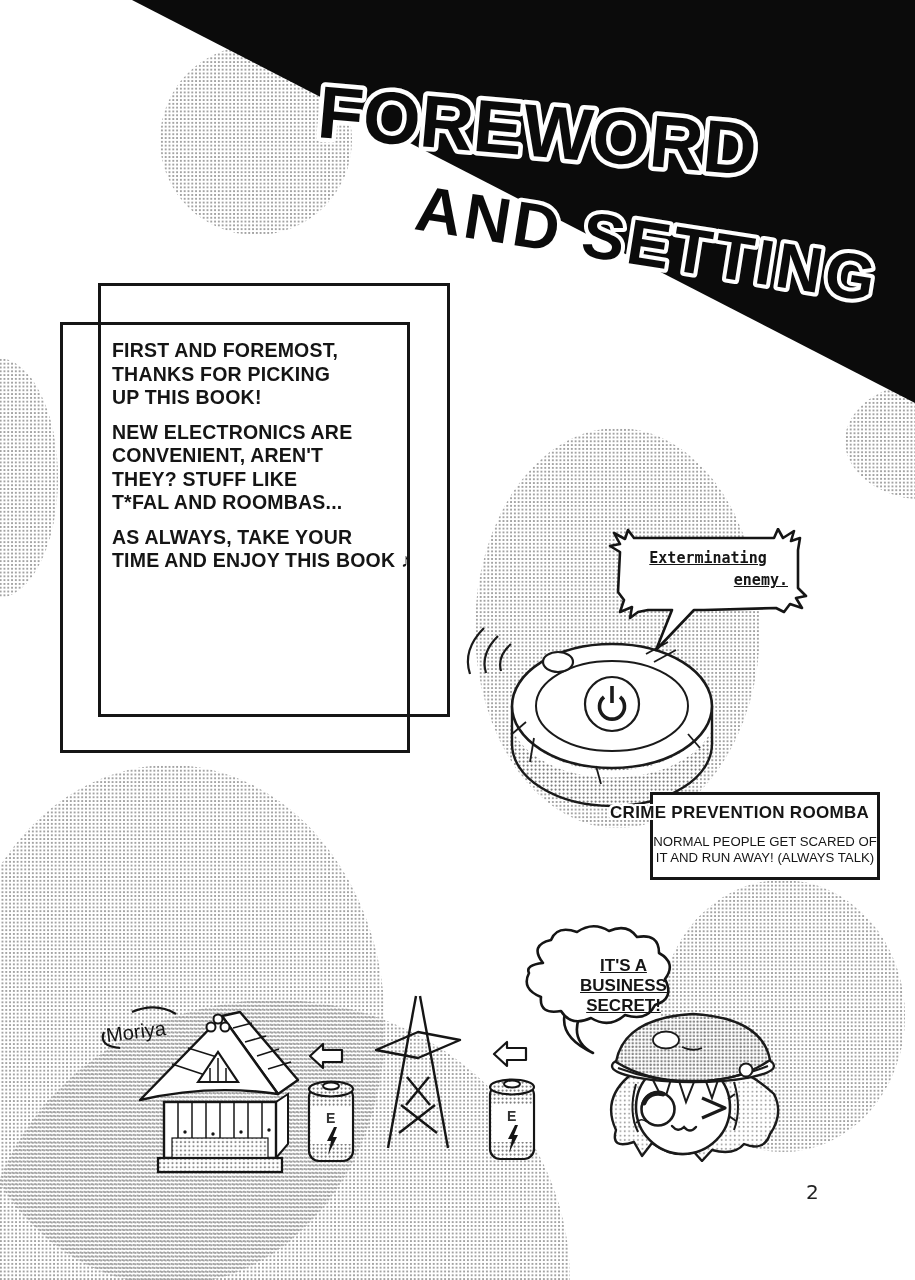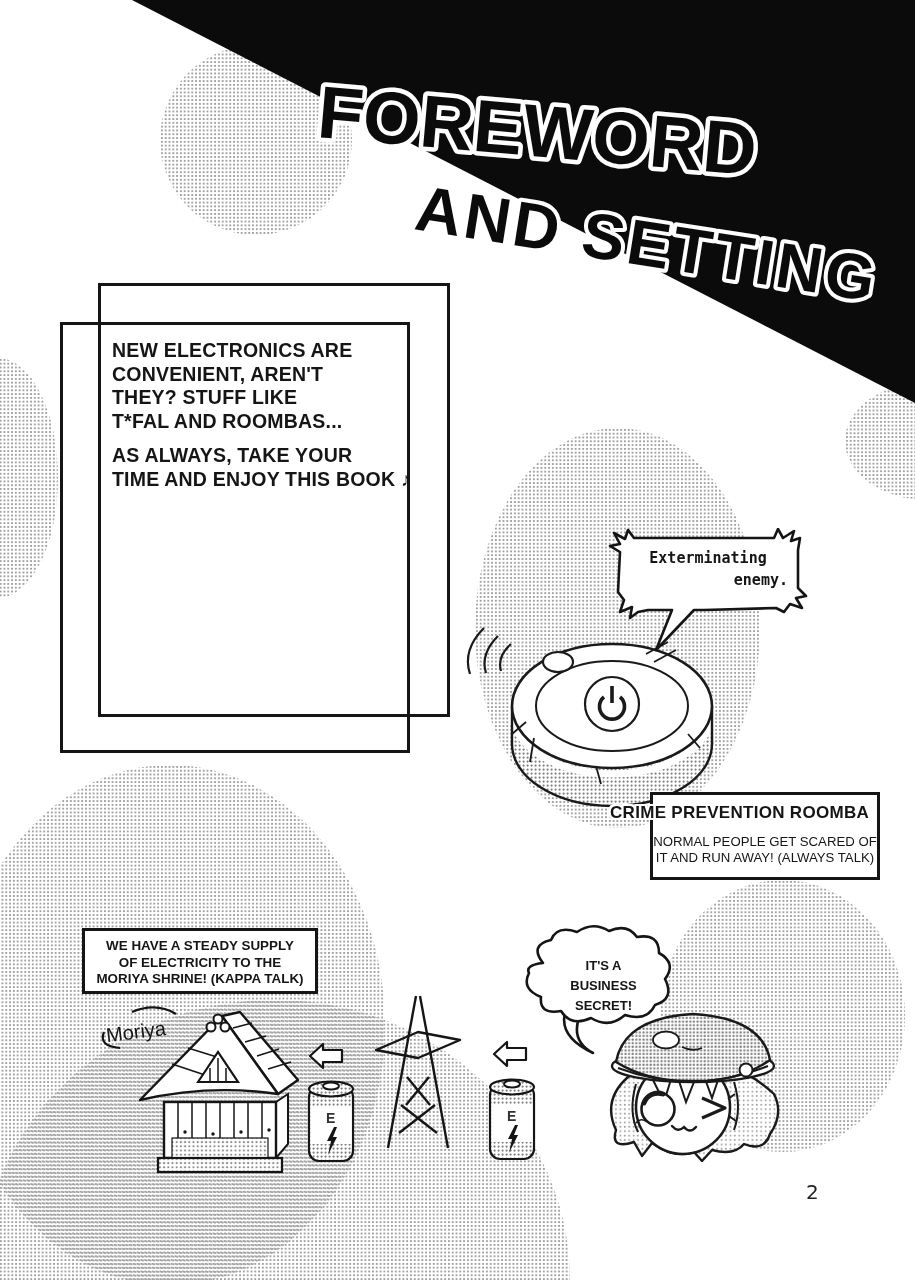--- a/index.html
+++ b/index.html
@@ -27,26 +27,26 @@
   .cbox-lines{font-weight:700;text-align:center;}
   .caption-title{position:absolute;left:610px;top:803px;z-index:8;white-space:nowrap;
                  font-weight:700;font-size:17px;letter-spacing:.3px;
                  text-shadow:-2px 0 #fff,2px 0 #fff,0 -2px #fff,0 2px #fff,
                              -2px -2px #fff,2px 2px #fff,-2px 2px #fff,2px -2px #fff;}
   .caption-sub{position:absolute;left:653px;top:834px;width:224px;z-index:8;
                font-weight:400;font-size:13.2px;line-height:16px;text-align:center;}
   .wehave{left:82px;top:928px;width:230px;height:60px;z-index:7;}
   .wehave-lines{padding-top:7px;font-size:13.4px;line-height:16.5px;}
   
-  .bubble-text{position:absolute;z-index:9;text-align:center;}
+  .bubble-text{position:absolute;z-index:9;text-align:center;text-decoration:underline;}
   .roomba-bubble-text{left:628px;top:547px;width:160px;
       font-family:"DejaVu Sans Mono","Liberation Mono",monospace;
       font-weight:600;font-size:15px;line-height:22px;}
-  .cloud-bubble-text{left:536px;top:956px;width:135px;
-      font-weight:700;font-size:13px;line-height:20px;text-align:center;}
+  .cloud-bubble-text{left:556px;top:956px;width:135px;
+      font-weight:700;font-size:17px;line-height:20px;text-align:center;}
   .svg-abs{position:absolute;}
   .pagenum{position:absolute;left:806px;top:1180px;font-size:20px;z-index:9;
            font-family:"DejaVu Sans","Liberation Sans",sans-serif;color:#222;}
   .moriya-text{font-family:"Liberation Sans",sans-serif;font-size:20px;fill:#151515;}
   .batt-e{font-family:"Liberation Sans",sans-serif;font-weight:700;font-size:14px;fill:#333;}
 </style>
 </head>
 <body>
 
 <div class="page">
@@ -61,20 +61,23 @@
 
   <div class="banner"></div>
   <svg class="title-svg" width="645" height="300" viewBox="0 0 645 300">
     <text x="46" y="112" font-size="74" stroke-width="9" transform="rotate(5 46 112)">FOREWORD</text>
     <text x="143" y="204" font-size="64" letter-spacing="3" stroke-width="8" transform="rotate(9 143 204)">AND SETTING</text>
   </svg>
 
   <div class="rect rect-back"></div>
   <div class="rect rect-front"></div>
   <div class="foreword">
+      <div class="para" style="white-space: pre-line;">FIRST AND FOREMOST,
+THANKS FOR PICKING
+UP THIS BOOK!</div>
       <div class="para" style="white-space: pre-line;">NEW ELECTRONICS ARE
 CONVENIENT, AREN'T
 THEY? STUFF LIKE
 T*FAL AND ROOMBAS...</div>
       <div class="para" style="white-space: pre-line;">AS ALWAYS, TAKE YOUR
 TIME AND ENJOY THIS BOOK ♪</div>
     </div>
 
   <svg class="svg-abs" style="left:450px;top:616px;z-index:6;" width="280" height="200" viewBox="0 0 280 200">
     <defs>
@@ -122,27 +125,20 @@
       <div style="white-space: pre-line; text-align: right;">enemy.</div>
     </div>
 
   <div class="cbox" style="left:650px;top:792px;width:224px;height:82px;"></div>
   <div class="caption-title">CRIME PREVENTION ROOMBA</div>
   <div class="caption-sub">
       <div style="white-space: pre-line;">NORMAL PEOPLE GET SCARED OF</div>
       <div style="white-space: pre-line;">IT AND RUN AWAY! (ALWAYS TALK)</div>
     </div>
 
-  <div class="cbox wehave">
-    <div class="cbox-lines wehave-lines">
-        <div style="white-space: pre-line;">WE HAVE A STEADY SUPPLY</div>
-        <div style="white-space: pre-line;">OF ELECTRICITY TO THE</div>
-        <div style="white-space: pre-line;">MORIYA SHRINE! (KAPPA TALK)</div>
-      </div>
-  </div>
 
   <svg class="svg-abs" style="left:96px;top:1004px;z-index:7;" width="92" height="48" viewBox="0 0 92 48">
     <path d="M36,8 Q60,-2 80,10" fill="none" stroke="#151515" stroke-width="2.2"></path>
     <path d="M8,28 Q2,42 24,44" fill="none" stroke="#151515" stroke-width="2.2"></path>
     <text class="moriya-text" x="10" y="34" transform="rotate(-7 45 28)">Moriya</text>
   </svg>
 
   <svg class="svg-abs" style="left:112px;top:1006px;z-index:6;" width="195" height="172" viewBox="0 0 195 172">
     <defs>
       <pattern id="pat-shrine" width="4.2" height="4.2" patternUnits="userSpaceOnUse">

